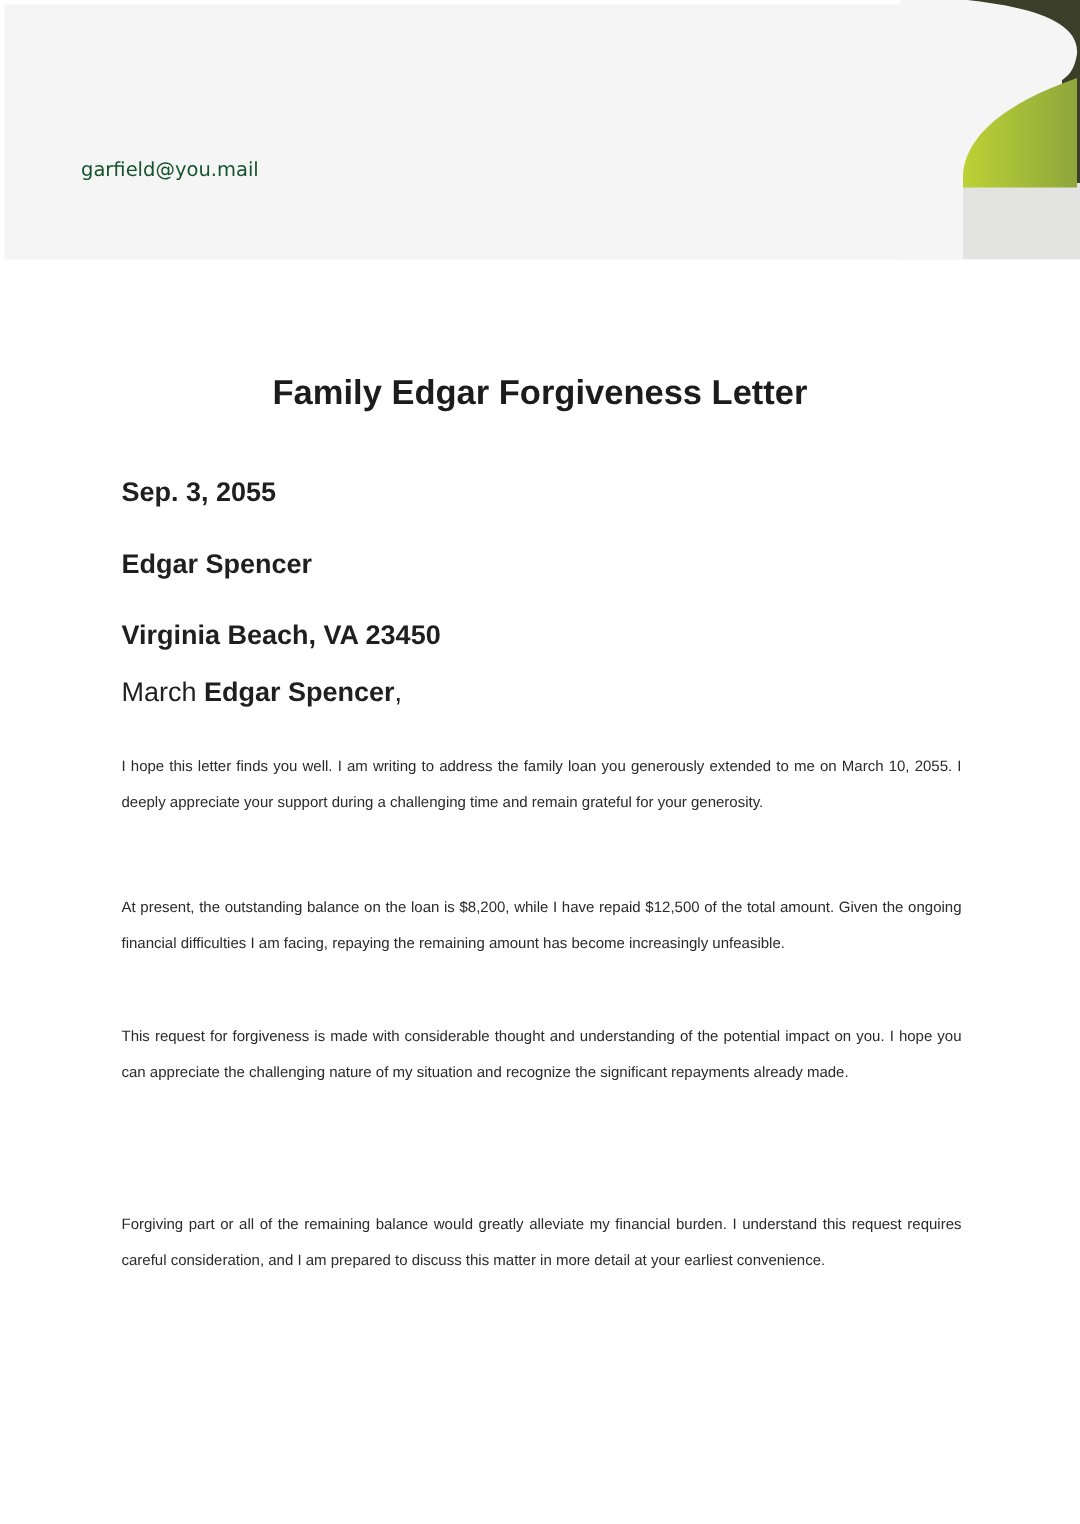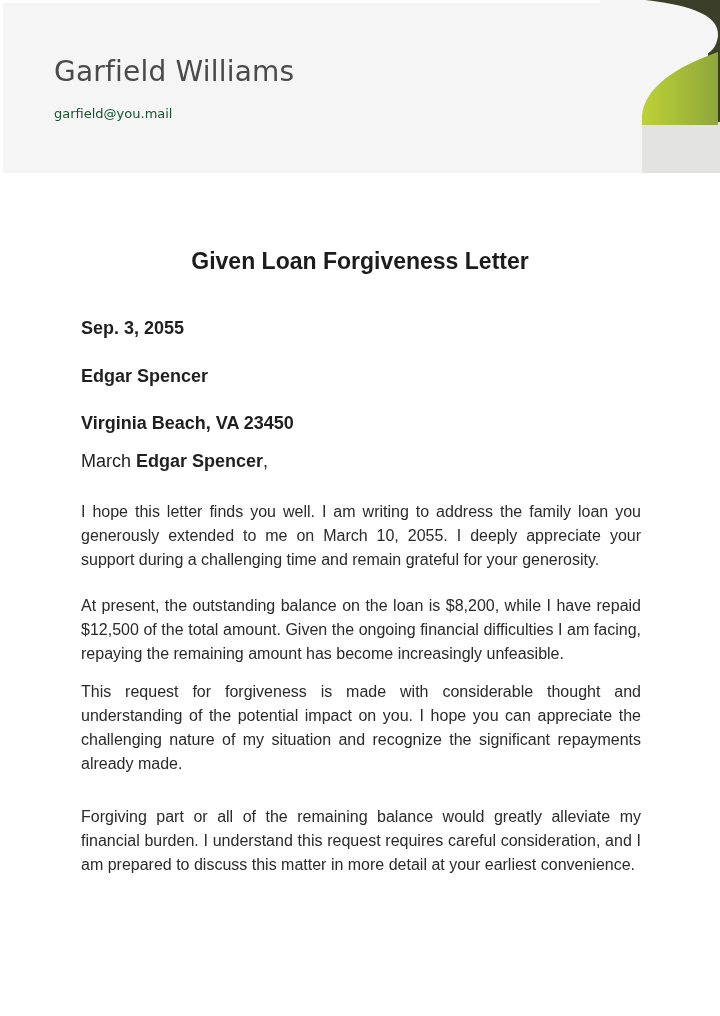--- a/index.html
+++ b/index.html
@@ -22,50 +22,49 @@
   .deco { position: absolute; left: 600px; top: 0; width: 120px; height: 173px; }
   .title {
     position: absolute; left: 0; width: 720px; top: 248px; text-align: center;
     font-size: 23px; font-weight: bold; color: #1c1c1c;
   }
   .line {
     position: absolute; left: 81px; font-size: 18px; color: #1f1f1f;
   }
   .bold { font-weight: bold; }
   .para {
-    position: absolute; left: 81px; width: 560px; font-size: 16px; line-height: 24px;
+    position: absolute; left: 81px; width: 560px; font-size: 10px; line-height: 24px;
     color: #2a2a2a; text-align: justify; margin: 0;
   }
 </style>
 </head>
 <body>
 
 <div class="header">
-  <div class="header-name">Garfield Williams</div>
   <div class="header-email">garfield@you.mail</div>
 </div>
 
 <svg class="deco" viewBox="0 0 120 173" width="120" height="173">
   <defs>
     <linearGradient id="lime" x1="0" y1="0" x2="1" y2="0">
       <stop offset="0" stop-color="#bcd235"></stop>
       <stop offset="1" stop-color="#8fa63c"></stop>
     </linearGradient>
   </defs>
 
   <path d="M45 0 L120 0 L120 125 L108 125 L108 40 Z" fill="#3b3f2a"></path>
 
   <rect x="42" y="122" width="78" height="51" fill="#e3e3e1"></rect>
 
   <path d="M42 122 C40 92, 70 70, 110 55 L118 52 L118 125 L42 125 Z" fill="url(#lime)"></path>
 
   <path d="M0 0 L45 0 C80 4, 120 12, 118 36 C116 48, 112 52, 100 58 C75 68, 48 80, 42 100 L42 173 L0 173 Z" fill="#f5f5f5"></path>
 </svg>
 
-<div class="title">Given Loan Forgiveness Letter</div>
+<div class="title">Family Edgar Forgiveness Letter</div>
 
 <div class="line bold" style="top:318px;">Sep. 3, 2055</div>
 <div class="line bold" style="top:366px;">Edgar Spencer</div>
 <div class="line bold" style="top:397px;margin-top:16px;">Virginia Beach, VA 23450</div>
 
 <div class="line" style="top:451px;">
   <span>March </span><span class="bold">Edgar Spencer</span><span>,</span>
 </div>
 
 <p class="para" style="top:500px;">I hope this letter finds you well. I am writing to address the family loan you generously extended to me on March 10, 2055. I deeply appreciate your support during a challenging time and remain grateful for your generosity.</p>

